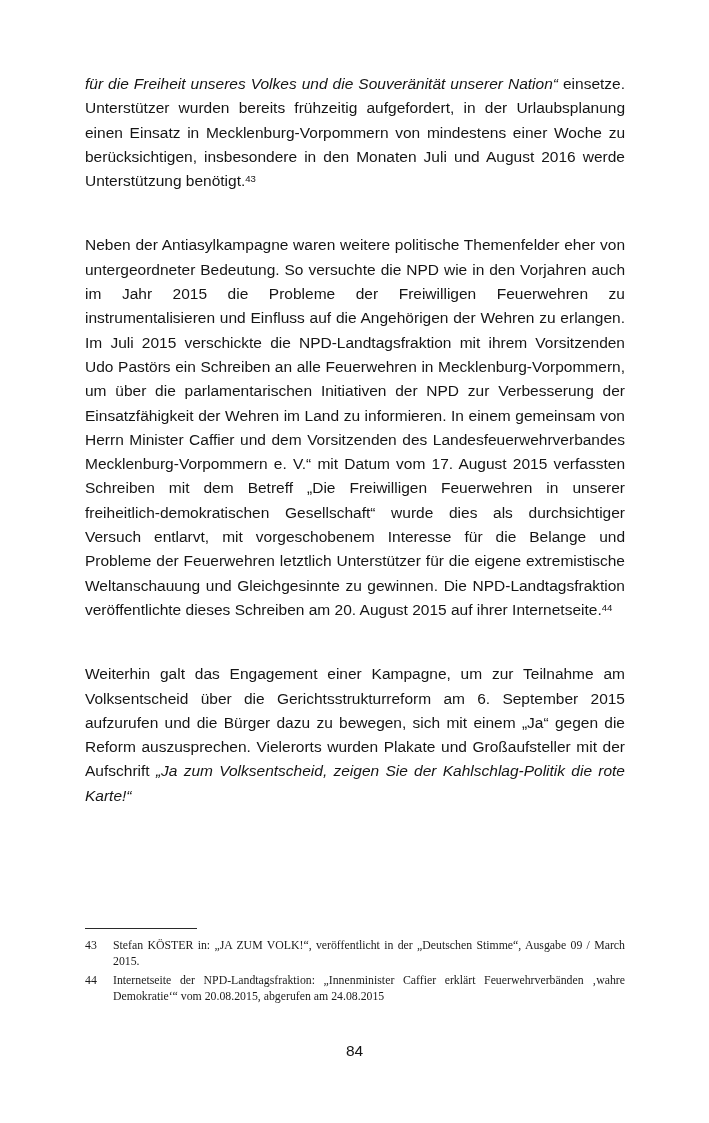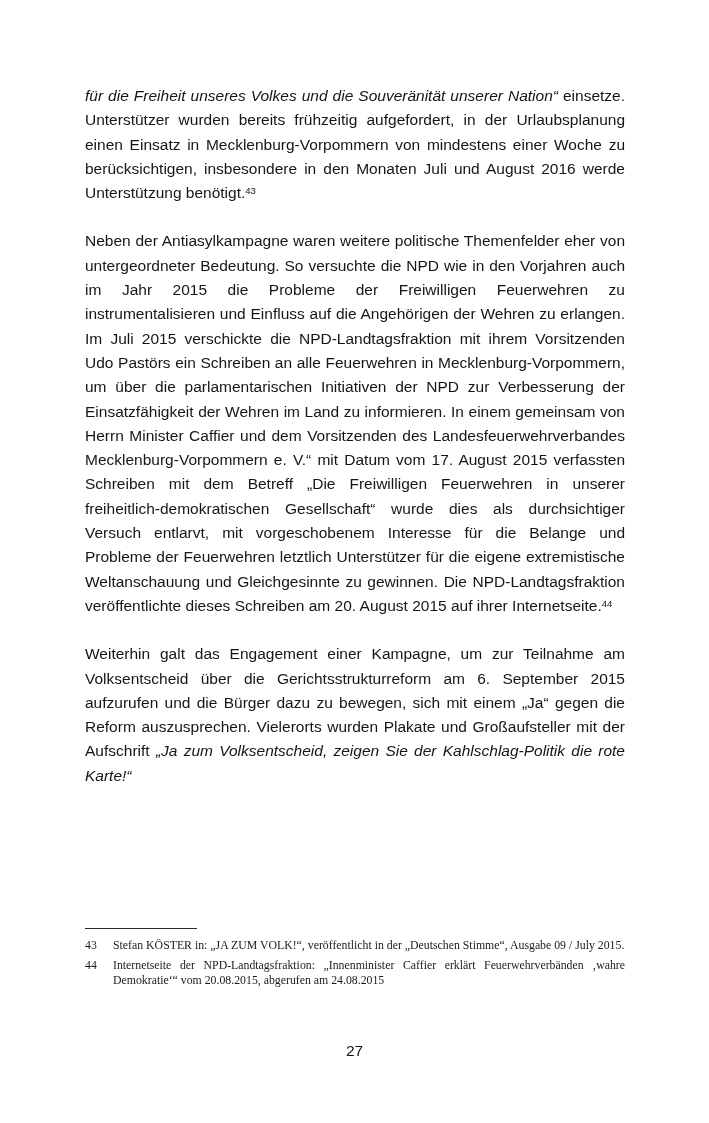--- a/index.html
+++ b/index.html
@@ -12,31 +12,31 @@
     width: 709px;
     height: 1123px;
     background: #ffffff;
     overflow: hidden;
     font-family: "Liberation Sans", sans-serif;
     color: #151515;
   }
   .body-text {
     position: absolute;
     left: 85px;
-    top: 84px;
+    top: 72px;
     width: 540px;
     font-size: 15.5px;
     line-height: 24.3px;
     text-align: justify;
   }
   .para {
     margin: 0;
   }
   .para + .para {
-    margin-top: 24px;
+    margin-top: 40px;
   }
   .seg-italic {
     font-style: italic;
   }
   sup.fn-ref {
     font-size: 0.62em;
     line-height: 0;
     position: relative;
     top: -0.45em;
     vertical-align: baseline;
@@ -90,24 +90,24 @@
         <p class="para"><span class="seg-normal">Neben der Antiasylkampagne waren weitere politische Themenfelder eher von untergeordneter Bedeutung. So versuchte die NPD wie in den Vorjahren auch im Jahr 2015 die Probleme der Freiwilligen Feuerwehren zu instrumentalisieren und Einfluss auf die Angehörigen der Wehren zu erlangen. Im Juli 2015 verschickte die NPD-Landtagsfraktion mit ihrem Vorsitzenden Udo Pastörs ein Schreiben an alle Feuerwehren in Mecklenburg-Vorpommern, um über die parlamentarischen Initiativen der NPD zur Verbesserung der Einsatzfähigkeit der Wehren im Land zu informieren. In einem gemeinsam von Herrn Minister Caffier und dem Vorsitzenden des Landesfeuerwehrverbandes Mecklenburg-Vorpommern e. V.“ mit Datum vom 17. August 2015 verfassten Schreiben mit dem Betreff „Die Freiwilligen Feuerwehren in unserer freiheitlich-demokratischen Gesellschaft“ wurde dies als durchsichtiger Versuch entlarvt, mit vorgeschobenem Interesse für die Belange und Probleme der Feuerwehren letztlich Unterstützer für die eigene extremistische Weltanschauung und Gleichgesinnte zu gewinnen. Die NPD-Landtagsfraktion veröffentlichte dieses Schreiben am 20. August 2015 auf ihrer Internetseite.</span><sup class="fn-ref">44</sup></p>
         <p class="para"><span class="seg-normal">Weiterhin galt das Engagement einer Kampagne, um zur Teilnahme am Volksentscheid über die Gerichtsstrukturreform am 6. September 2015 aufzurufen und die Bürger dazu zu bewegen, sich mit einem „Ja“ gegen die Reform auszusprechen. Vielerorts wurden Plakate und Großaufsteller mit der Aufschrift </span><span class="seg-italic">„Ja zum Volksentscheid, zeigen Sie der Kahlschlag-Politik die rote Karte!“</span></p>
       </div>
   </main>
 
   <footer class="footnotes">
     <div class="fn-rule"></div>
     <div id="footnotes">
         <div class="fn-row">
           <span class="fn-num">43</span>
-          <span class="fn-text">Stefan KÖSTER in: „JA ZUM VOLK!“, veröffentlicht in der „Deutschen Stimme“, Ausgabe 09 / July 2015.</span>
+          <span class="fn-text">Stefan KÖSTER in: „JA ZUM VOLK!“, veröffentlicht in der „Deutschen Stimme“, Ausgabe 09 / March 2015.</span>
         </div>
         <div class="fn-row">
           <span class="fn-num">44</span>
           <span class="fn-text">Internetseite der NPD-Landtagsfraktion: „Innenminister Caffier erklärt Feuerwehrverbänden ‚wahre Demokratie‘“ vom 20.08.2015, abgerufen am 24.08.2015</span>
         </div>
       </div>
   </footer>
 
-  <div class="page-number">27</div>
+  <div class="page-number">84</div>
 
 </div>
 
 </body></html>

